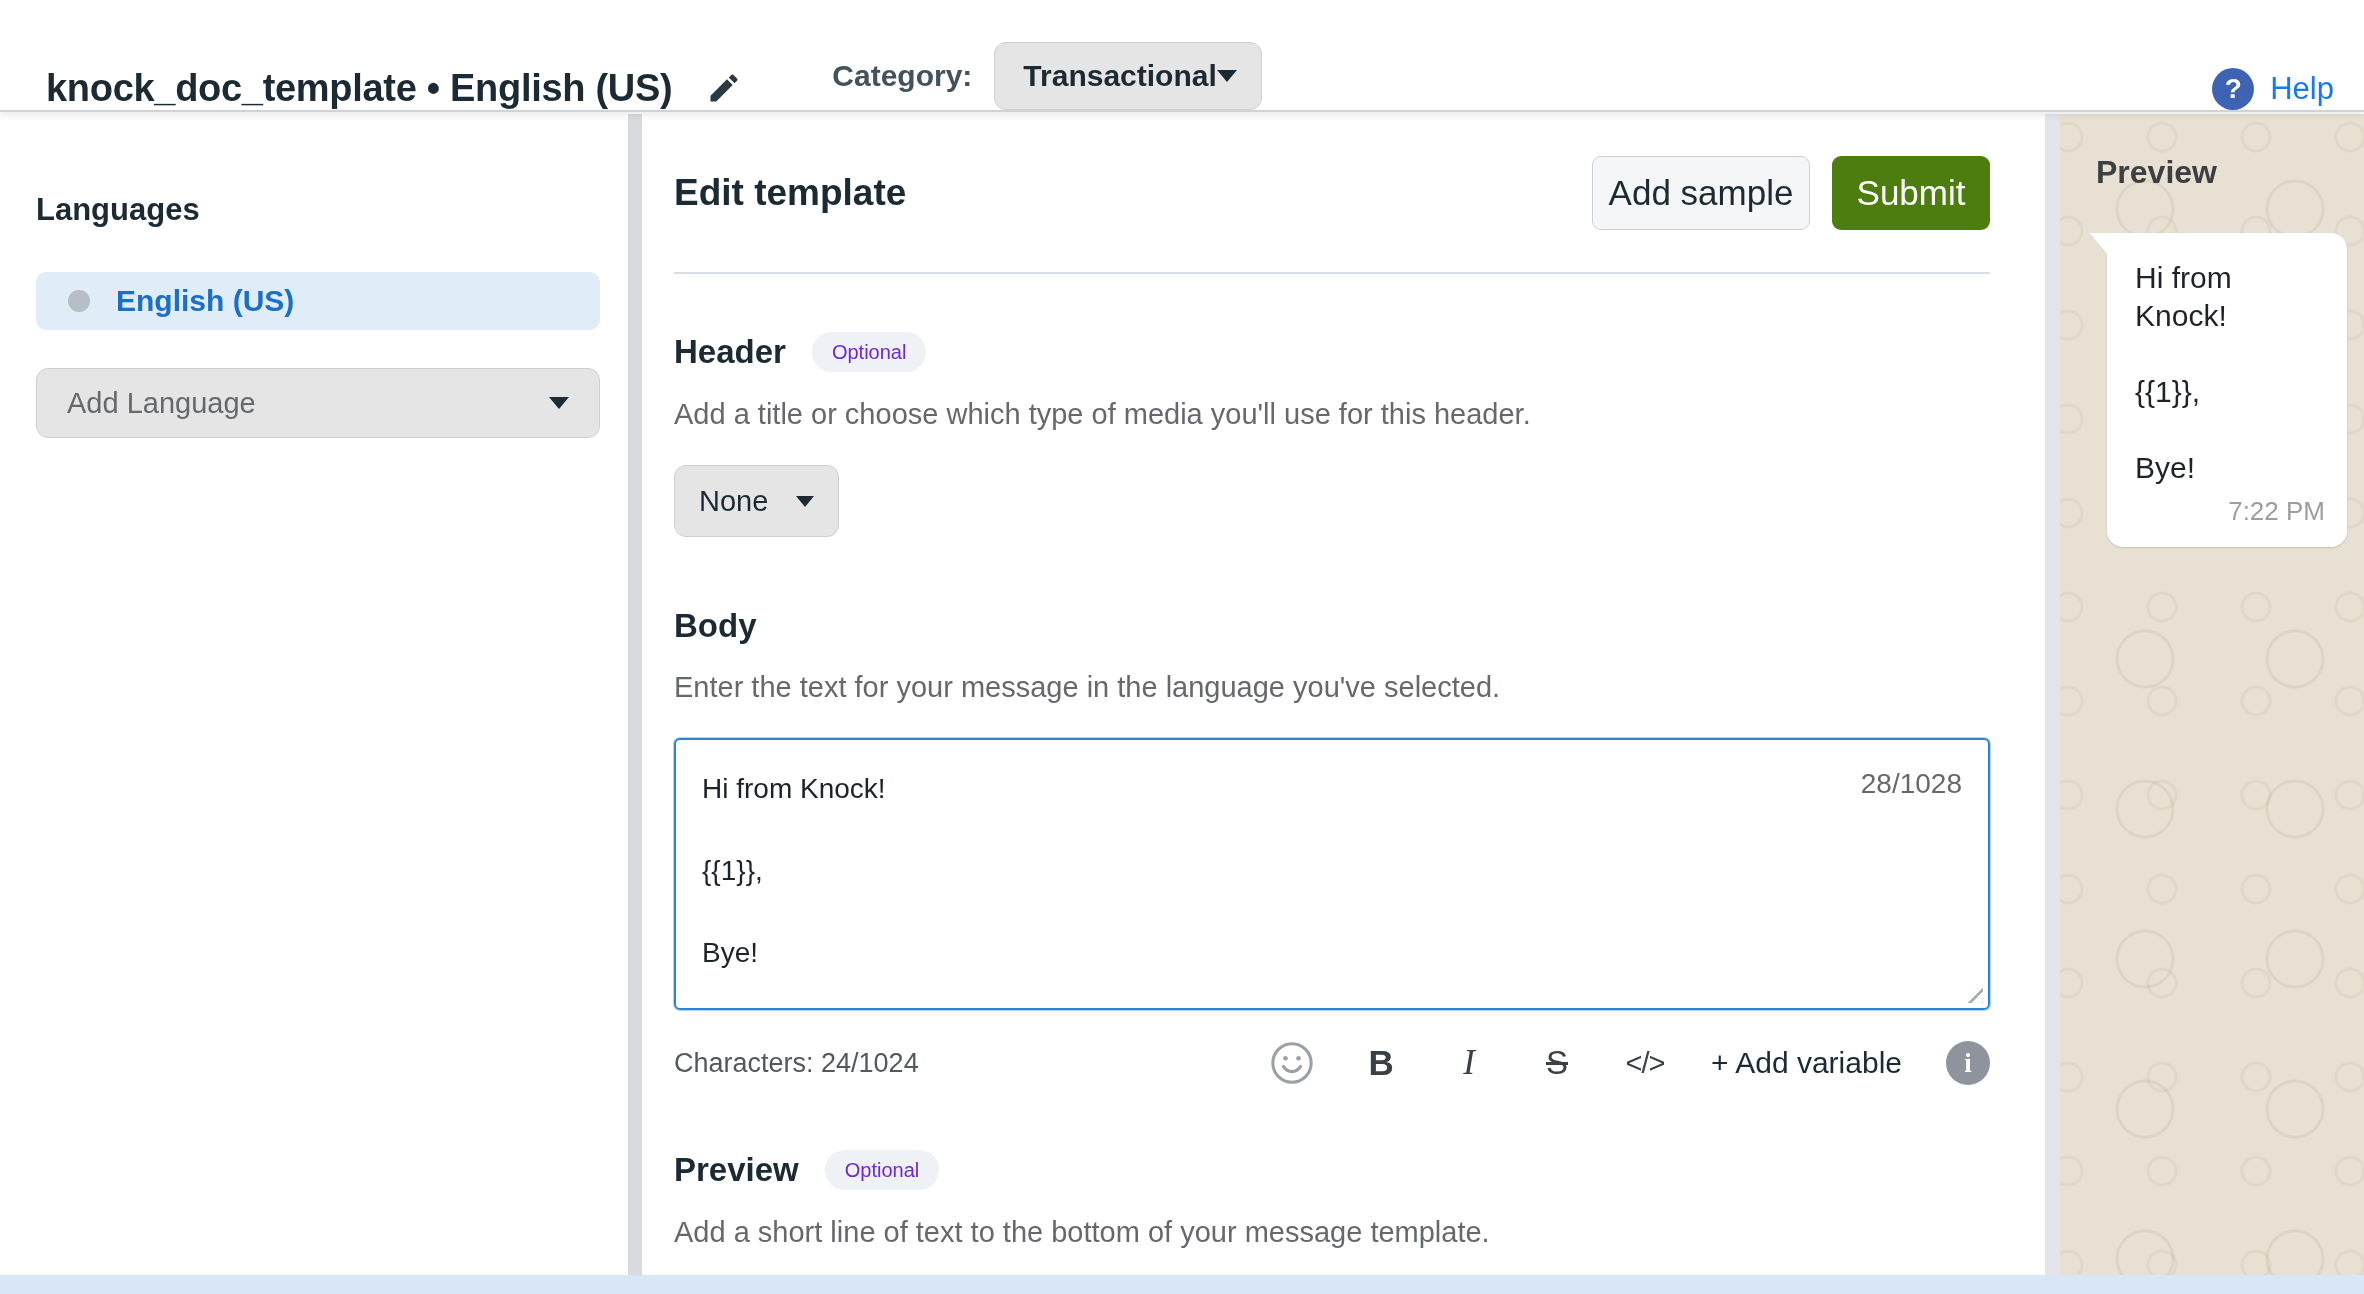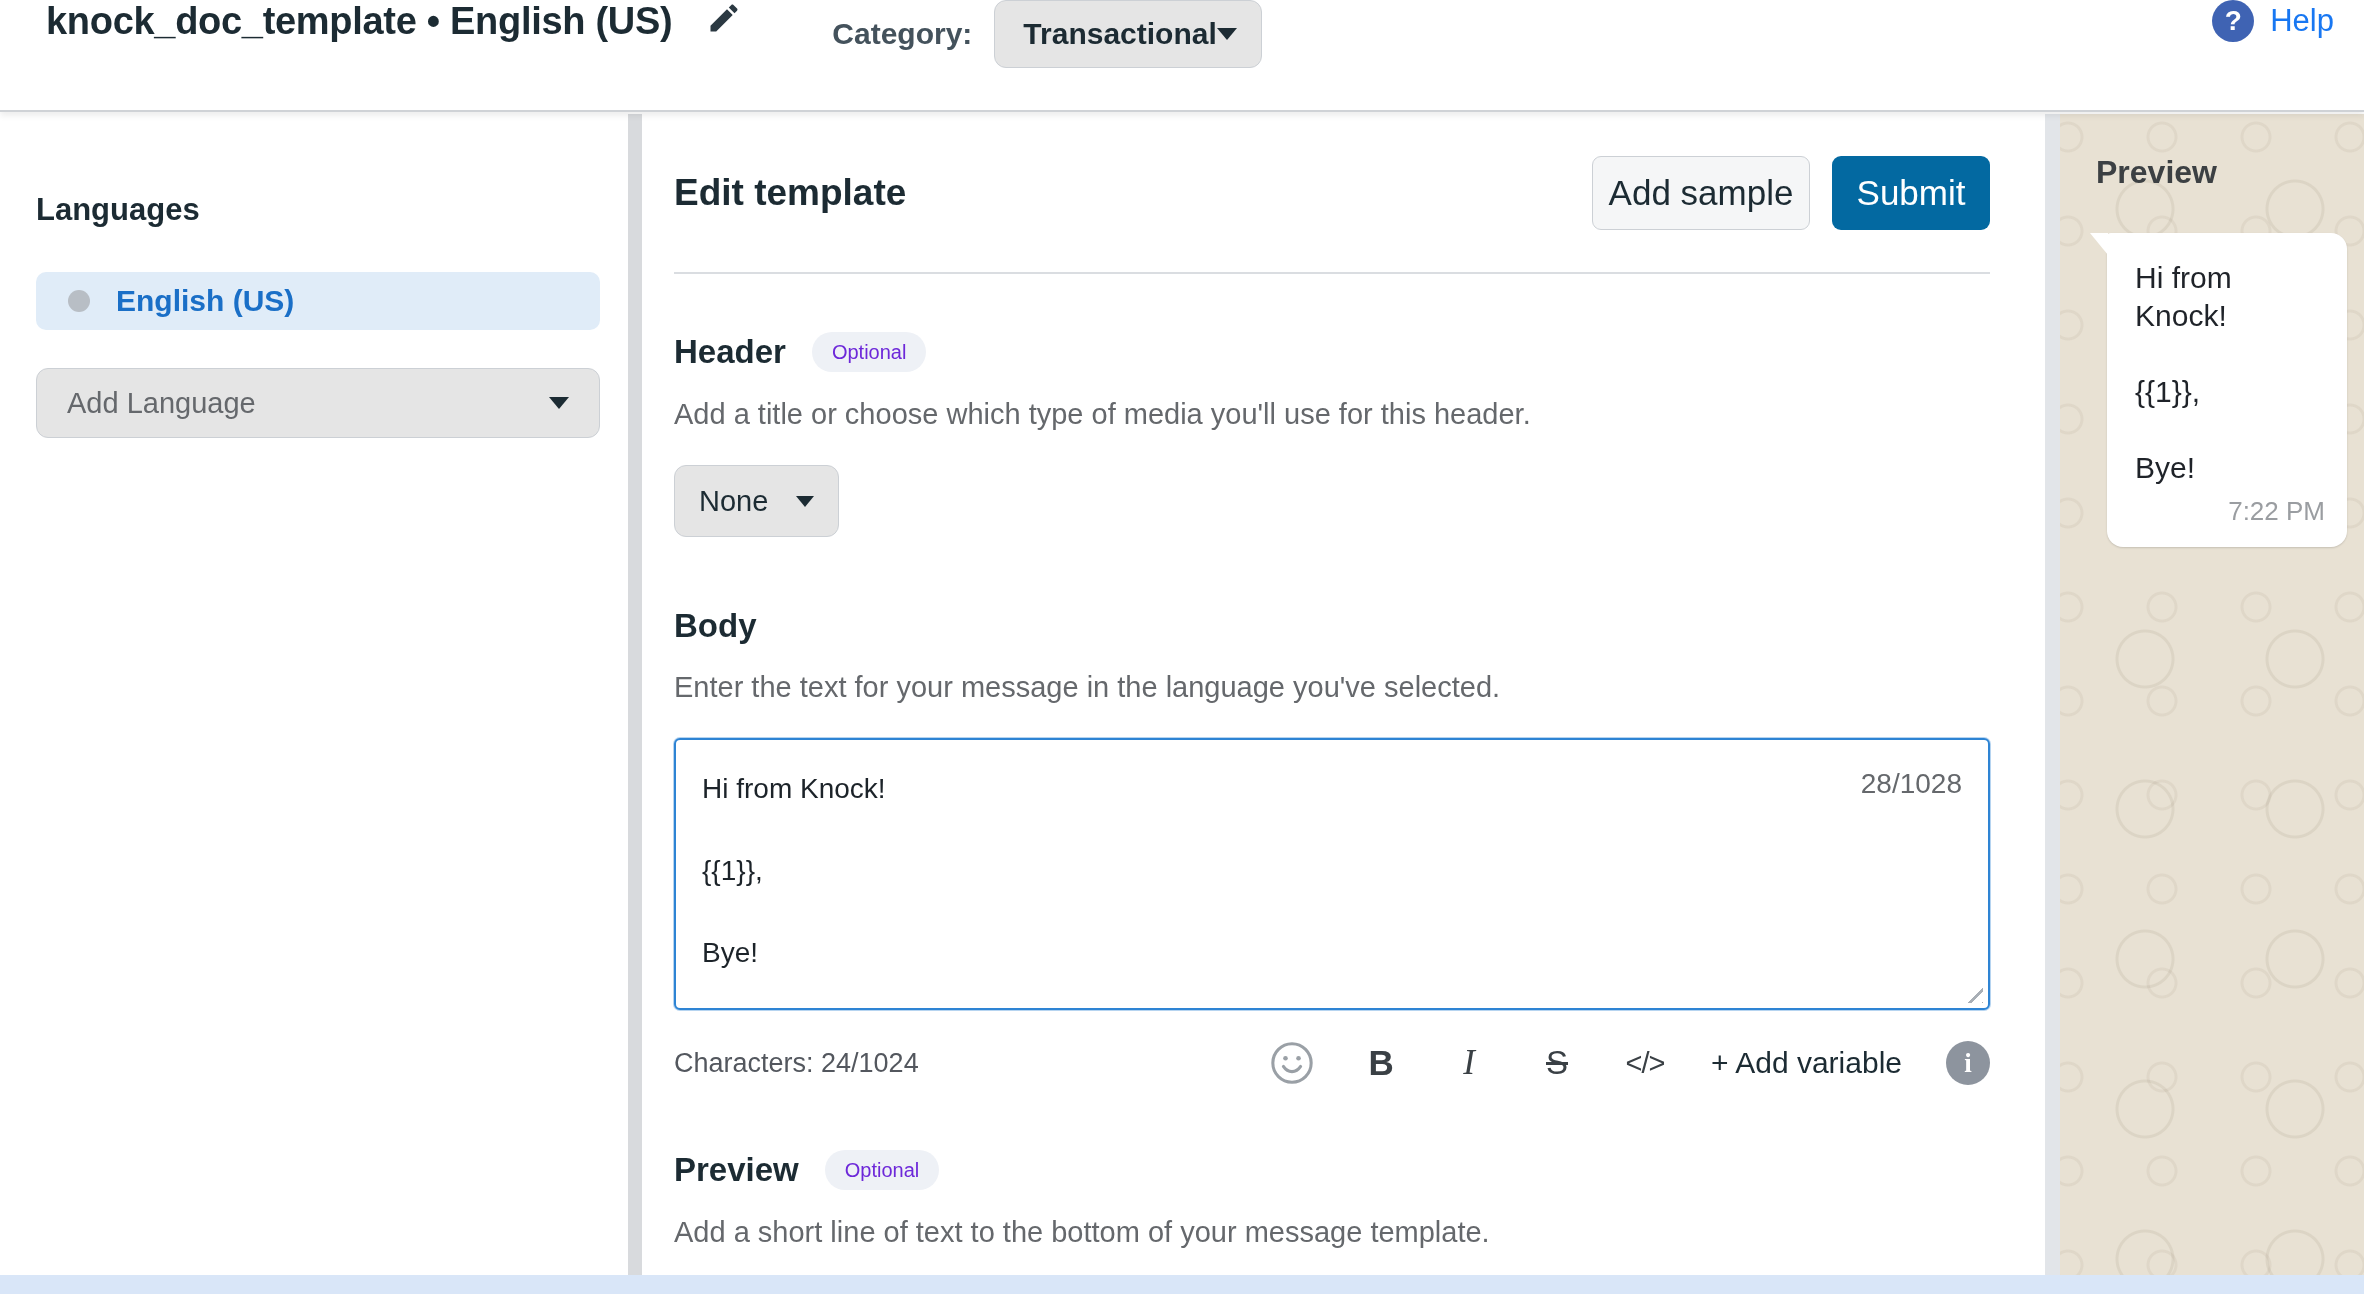--- a/index.html
+++ b/index.html
@@ -4,21 +4,21 @@
 <title></title>
 <style>
   * { margin:0; padding:0; box-sizing:border-box; }
   html,body { background:#fff; }
   body { font-family:"Liberation Sans", sans-serif; color:#1c2b33; }
   .app { position:relative; width:2364px; height:1294px; overflow:hidden; background:#fff; }
 
   
   .topbar {
     position:absolute; left:0; top:0; width:2364px; height:112px;
-    background:#fff; display:flex; align-items:flex-start;
+    background:#fff; display:flex; align-items:flex-end;
     border-bottom:2px solid #cfd2d6;
     box-shadow:0 4px 6px rgba(0,0,0,0.07);
     z-index:30;
   }
   .topbar-title { font-size:38px; font-weight:bold; color:#1c2b33; margin-left:46px; letter-spacing:-0.3px; }
   .pencil-btn { margin-left:34px; display:flex; align-items:center; cursor:pointer; }
   .category-wrap { display:flex; align-items:center; margin-left:90px; }
   .category-label { font-size:30px; font-weight:600; color:#44525c; }
   .select-box {
     display:flex; align-items:center; justify-content:space-between;
@@ -50,21 +50,21 @@
 
   .vdivider { position:absolute; left:628px; top:114px; width:14px; height:1162px; background:#d8dadd; z-index:6; }
 
   
   .main { position:absolute; left:642px; top:114px; width:1403px; height:1162px; background:#fff; padding:0 55px 0 32px; overflow:hidden; }
   .edit-row { margin-top:42px; display:flex; align-items:center; }
   .edit-title { font-size:37px; font-weight:bold; color:#1c2b33; }
   .edit-actions { margin-left:auto; display:flex; gap:22px; }
   .btn { height:74px; border-radius:9px; display:flex; align-items:center; justify-content:center; font-size:35px; cursor:pointer; }
   .btn-secondary { width:218px; background:#f5f6f7; border:1px solid #ccd0d5; color:#1c2b33; }
-  .btn-primary { width:158px; background:#0369a1; color:#fff; font-weight:500; }
+  .btn-primary { width:158px; background:#4d7c0f; color:#fff; font-weight:500; }
   .hr { height:2px; background:#dadde1; margin-top:42px; }
 
   .section-title-row { display:flex; align-items:center; gap:26px; }
   .section-title { font-size:33px; font-weight:bold; color:#1c2b33; }
   .badge {
     background:#eef1f6; color:#6d28d9; font-size:20px; font-weight:normal;
     border-radius:999px; padding:10px 20px; line-height:1;
   }
   .section-desc { font-size:29px; color:#65686c; margin-top:26px; }
 

